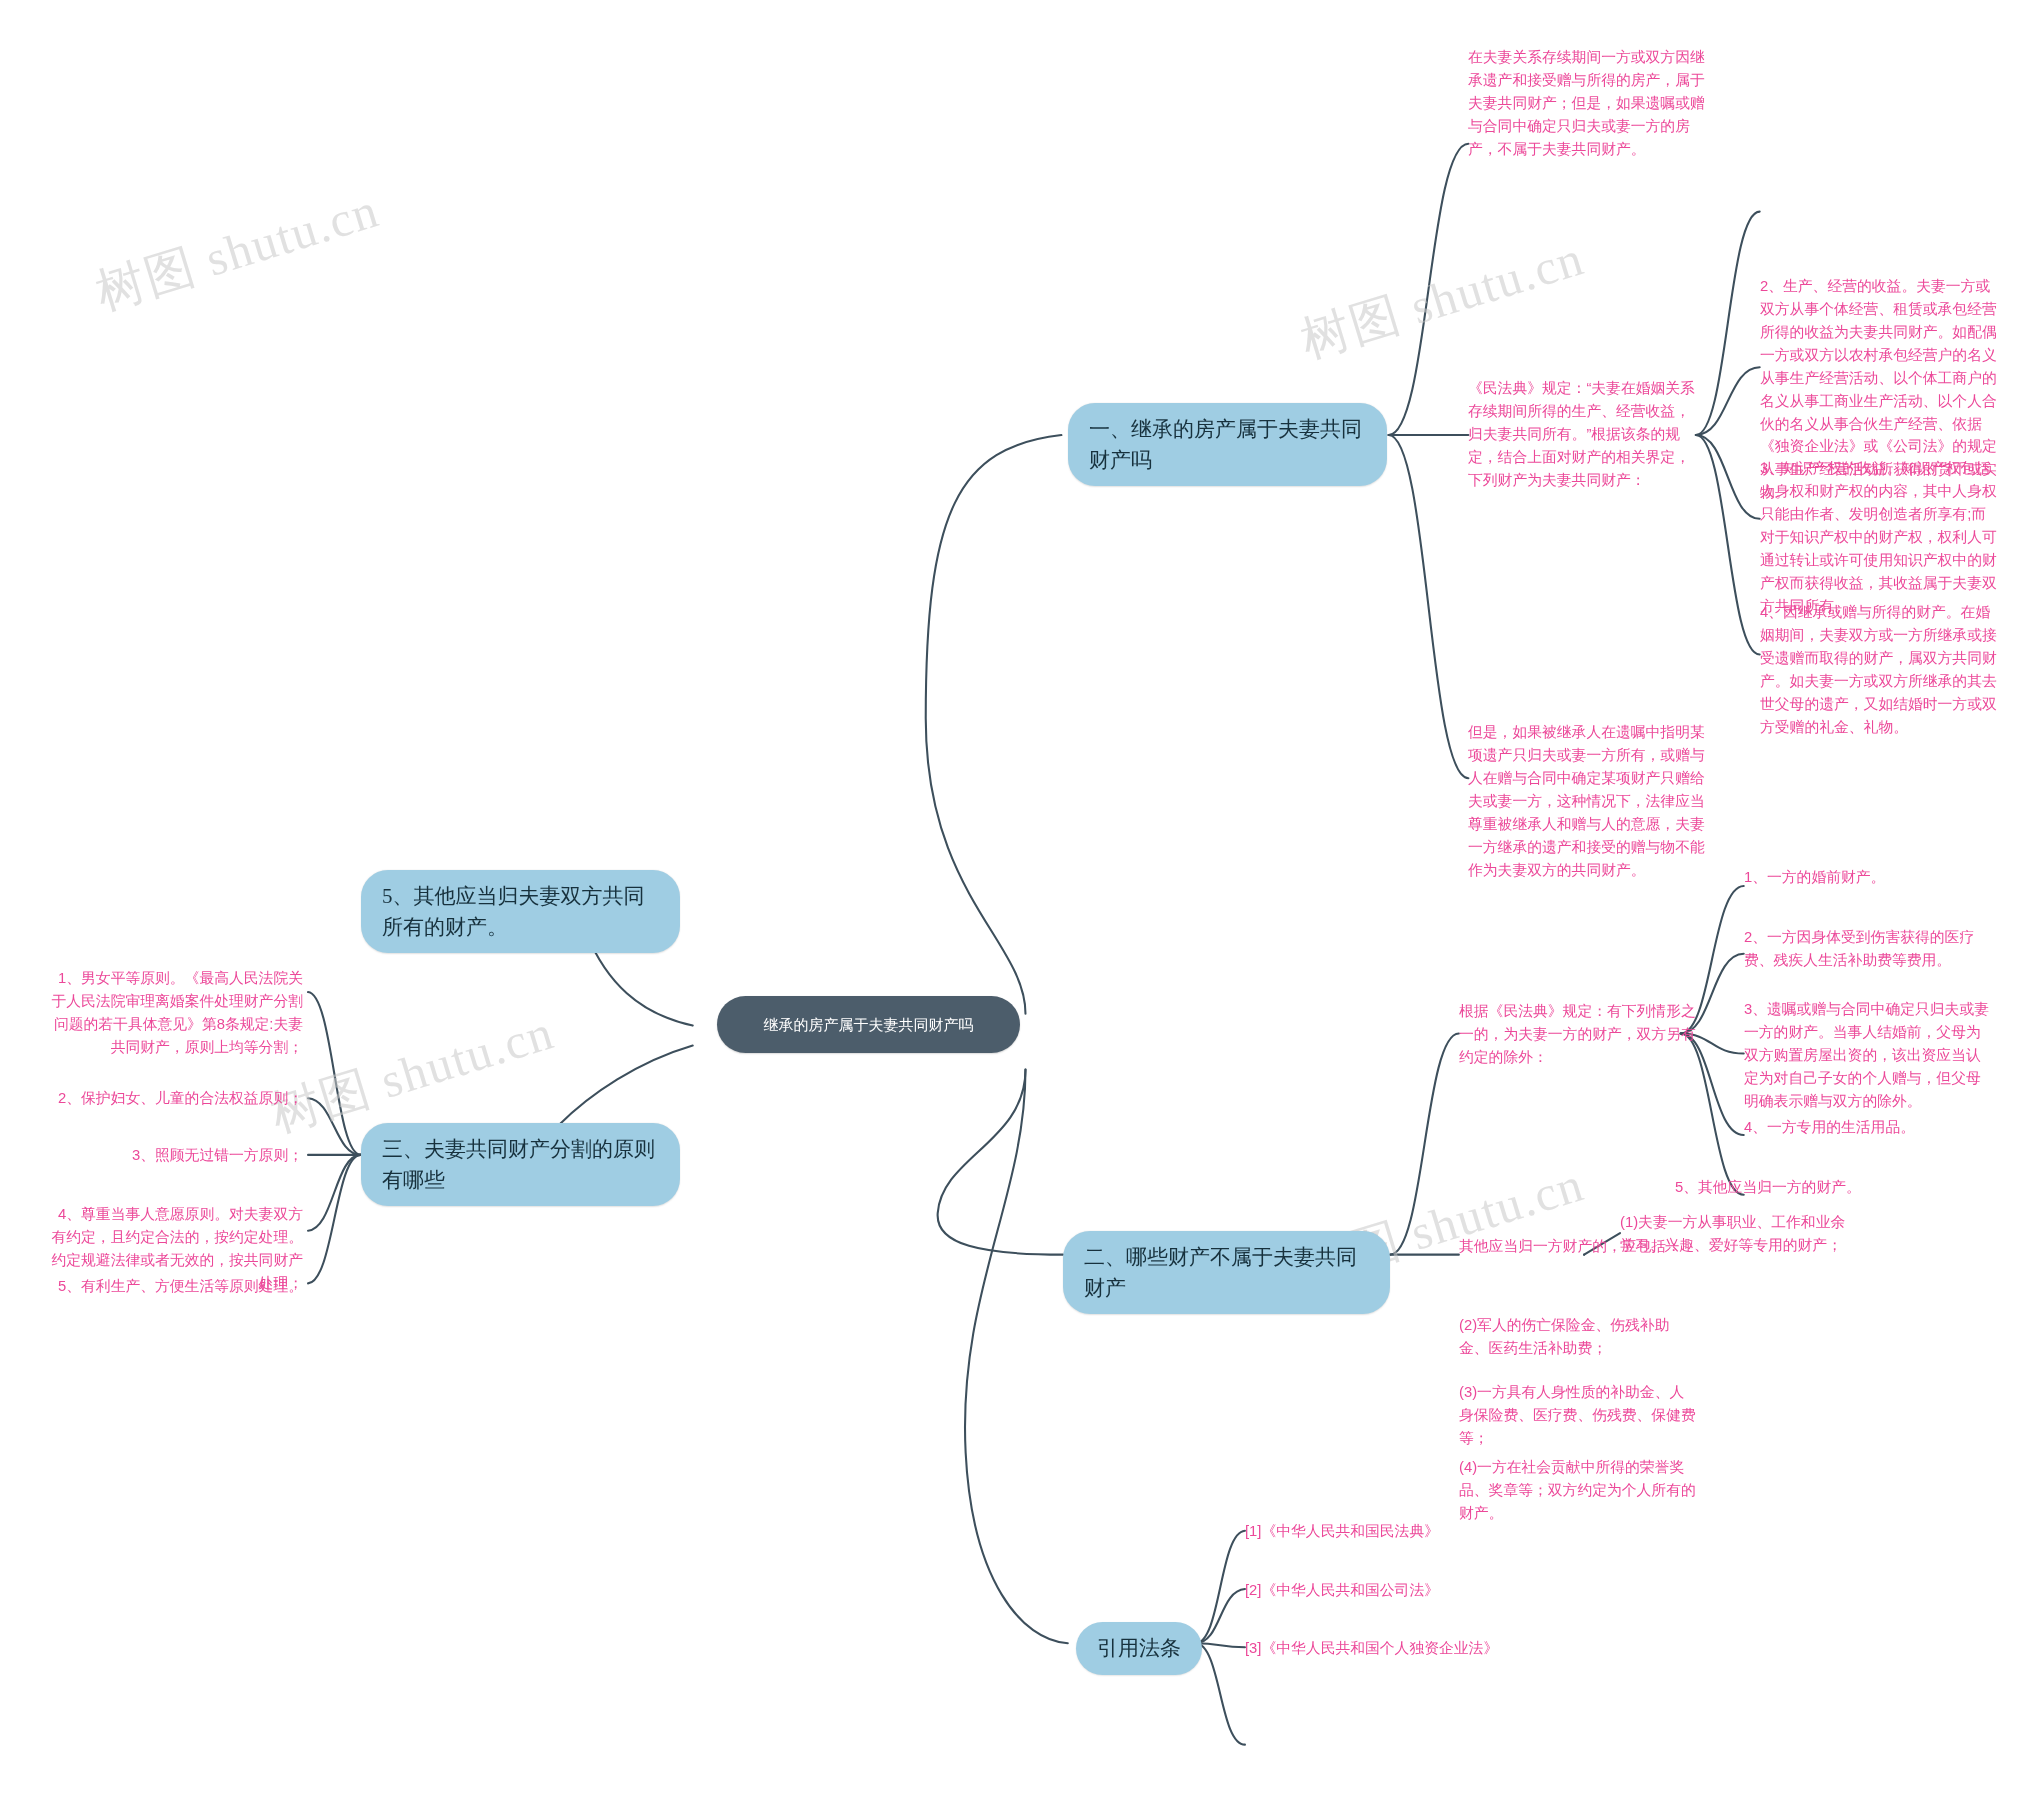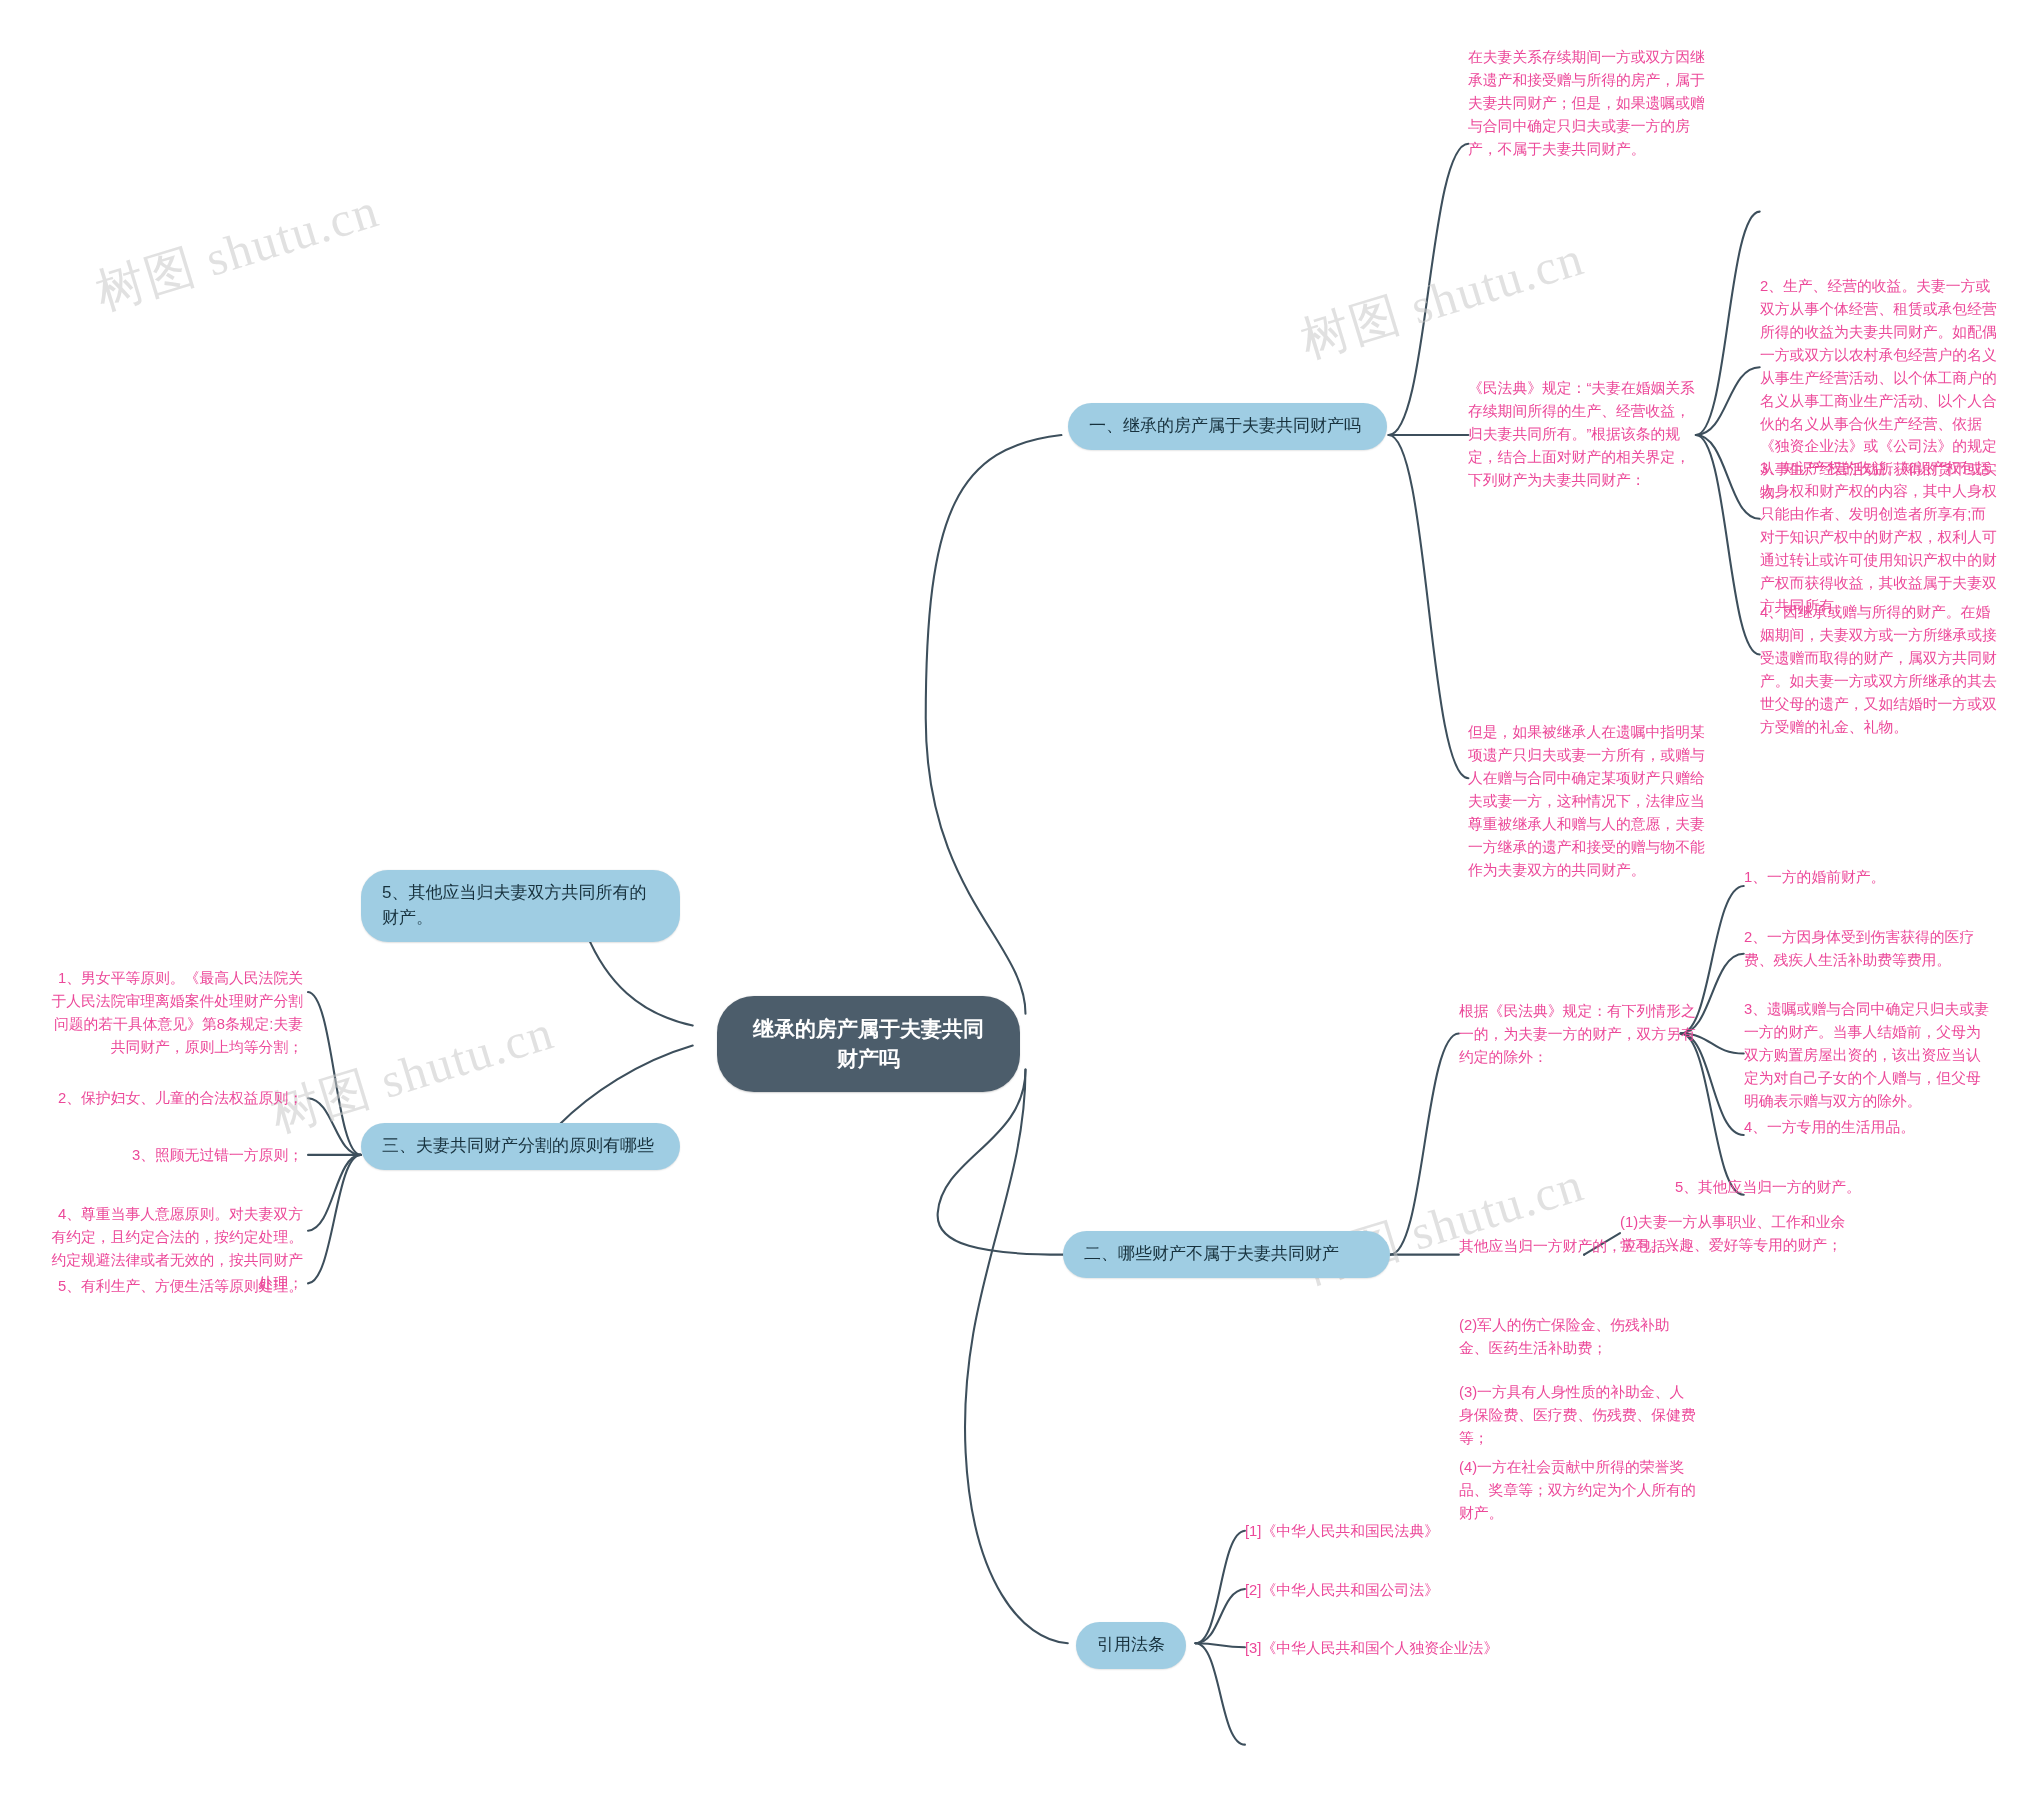--- a/index.html
+++ b/index.html
@@ -34,33 +34,33 @@
   .node{
     position:absolute;
     box-sizing:border-box;
     line-height:1.45;
   }
   .root{
     background:#4c5d6b;
     color:#ffffff;
     border-radius:37px;
     padding:17.6px 27px;
-    font-size:21px;
+    font-size:15px;
     text-align:center;
     width:303px;
     box-shadow:0 0.8px 1.6px rgba(0,0,0,.18);
-    font-weight:bold;
   }
   .branch{
     background:#9fcde3;
     color:#17313d;
     border-radius:27px;
     padding:11.2px 21px;
-    font-size:17px;
+    font-size:21px;
     box-shadow:0 0.8px 1.6px rgba(0,0,0,.12);
+    font-family:Liberation Serif, serif;
   }
   .leaf{
     font-size:14.8px;
     color:#ec4899;
     line-height:1.55;
   }
   .leaf.right{text-align:left;}
   .leaf.leftalign{text-align:right;}
 </style>
 </head>

